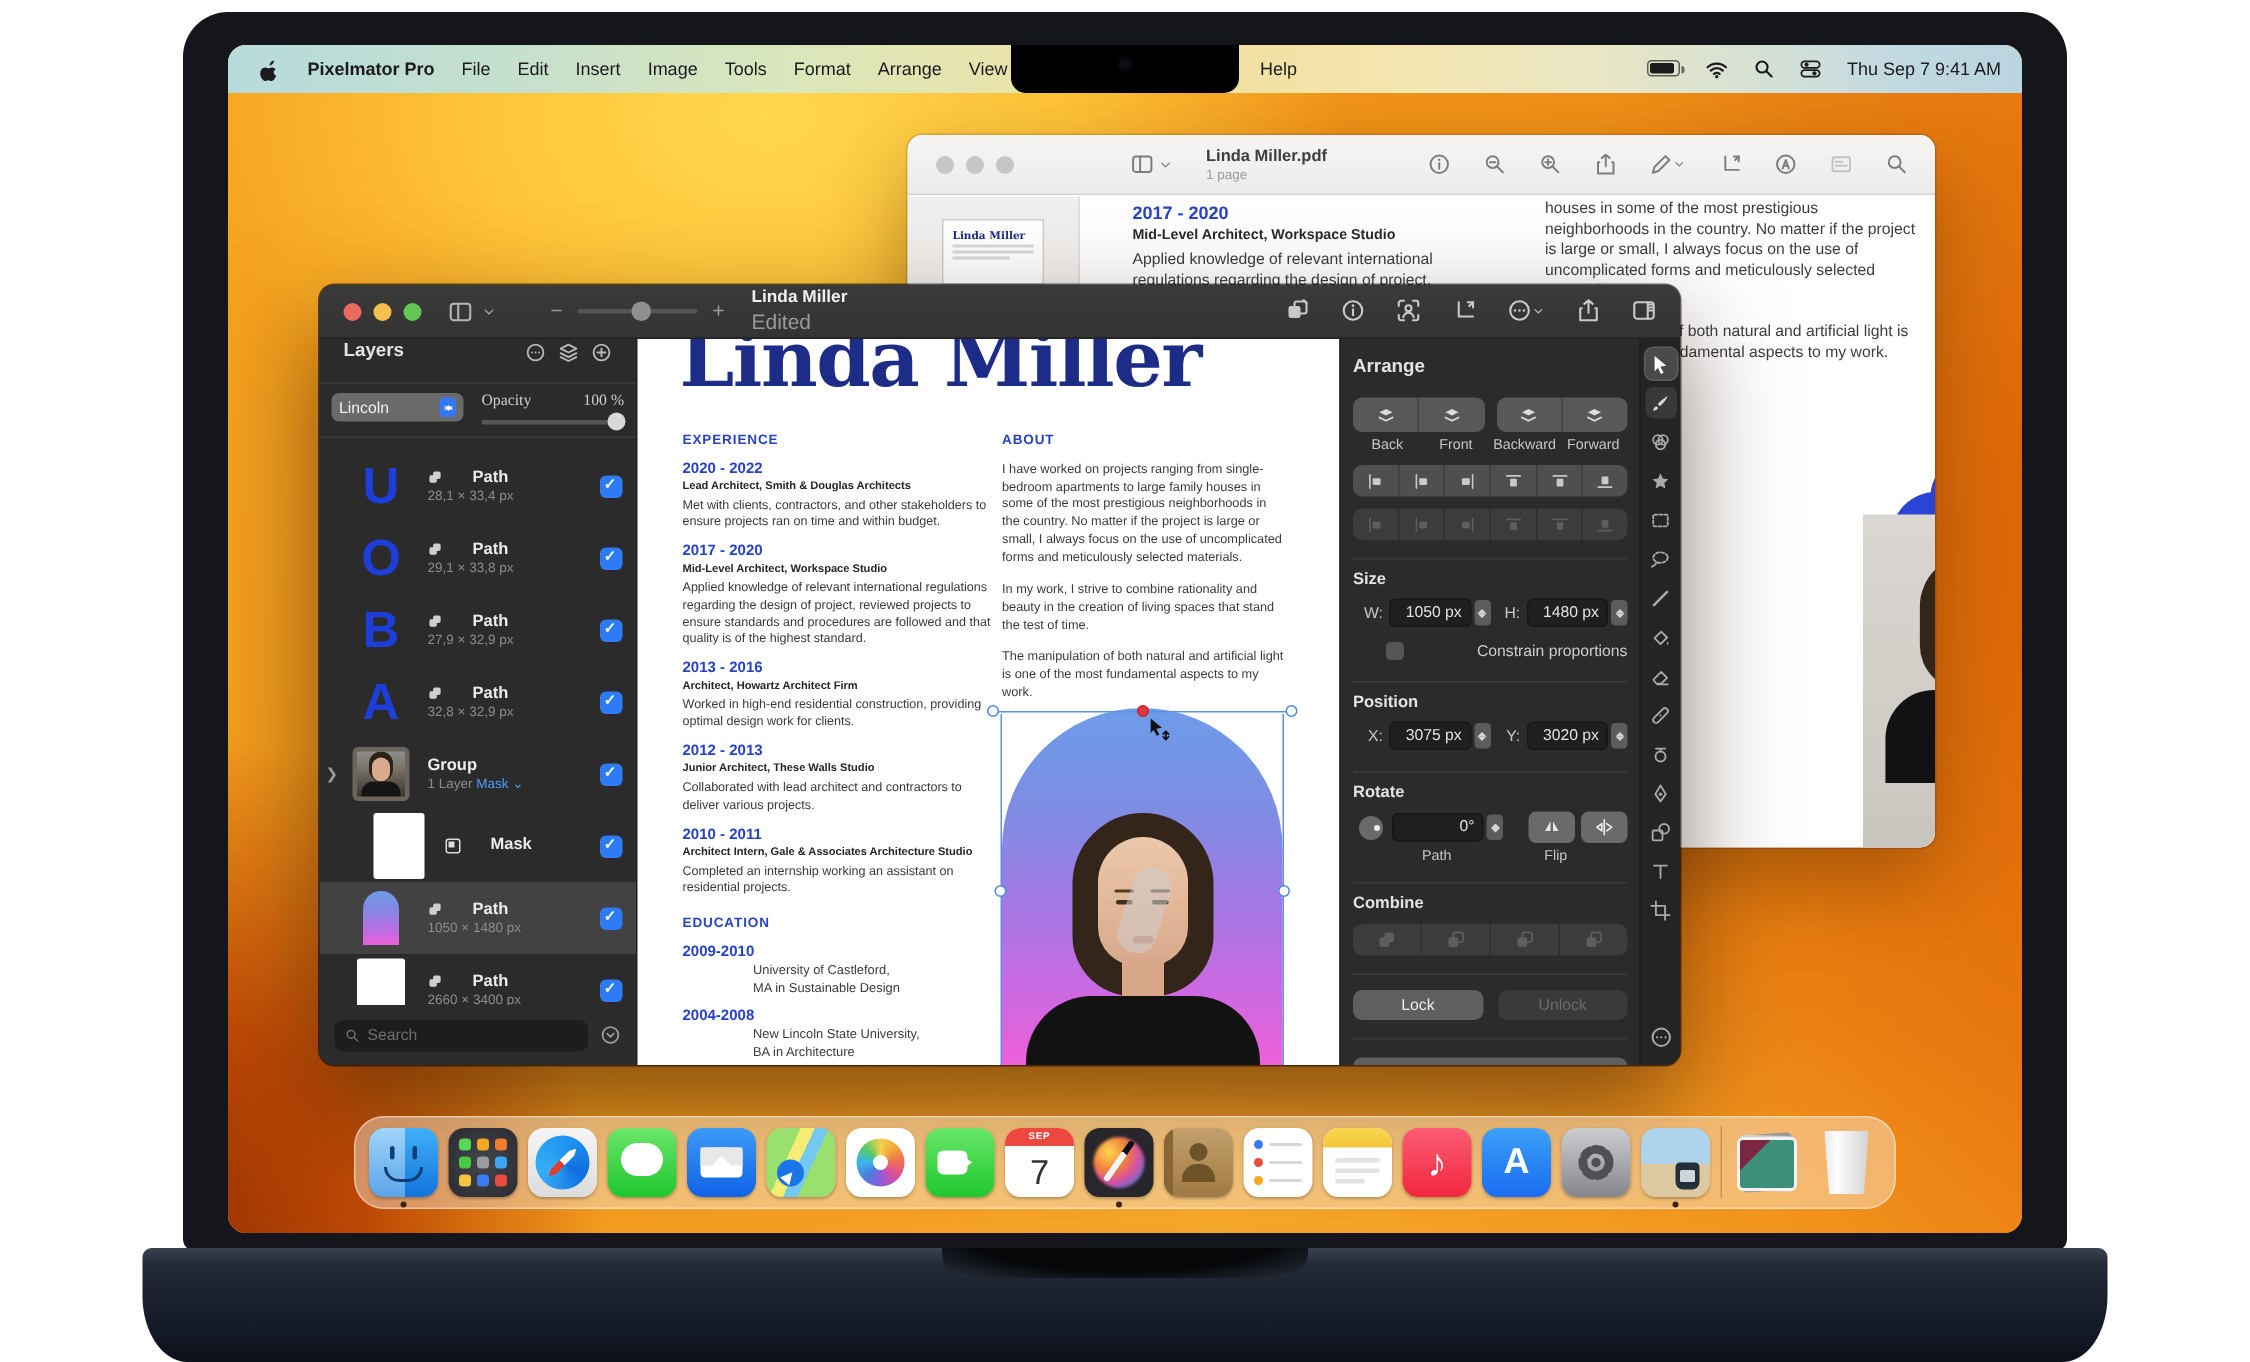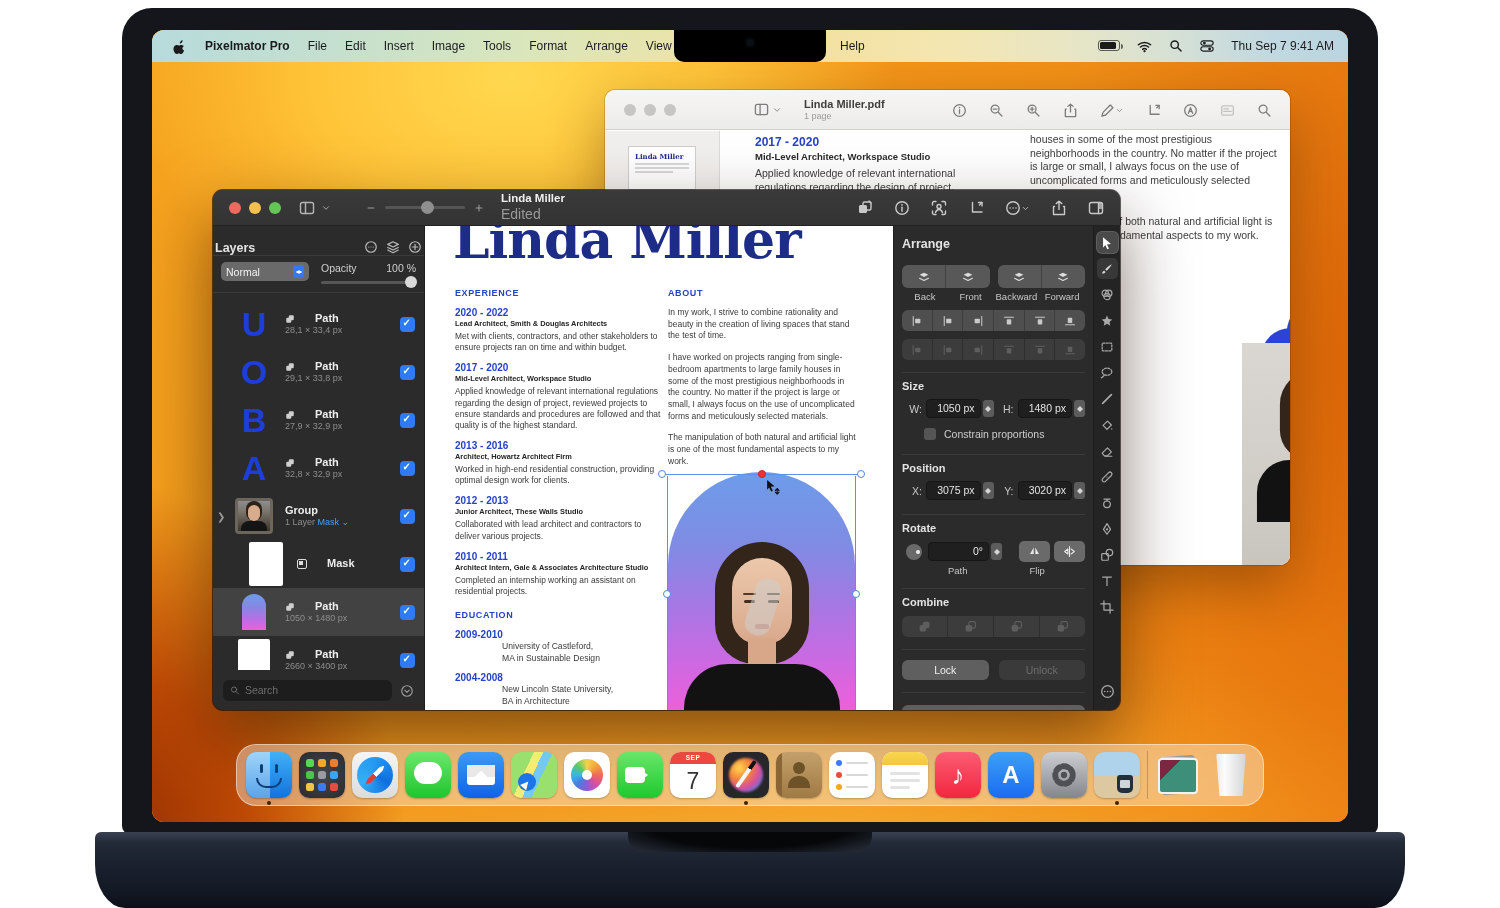--- a/index.html
+++ b/index.html
@@ -96,30 +96,30 @@
   .px-title-wrap { margin-left:16px; line-height:1.2; }
   .px-title { font-size:11.5px; font-weight:bold; color:#f0f0f0; }
   .px-status { font-size:14px; color:#9a9a9a; }
   .px-tools { position:absolute; right:16px; display:flex; align-items:center; gap:21px; color:#c9c9c9; }
 
   .panel-label { font-size:12.5px; font-weight:bold; color:#e3e3e3; }
   .hairline { border-bottom:1px solid rgba(255,255,255,.08); }
 
   
   .layers-panel { position:absolute; left:0; top:36px; width:212px; bottom:0; background:#2b2b2b; border-right:1px solid #1e1e1e; }
-  .lp-head { height:30px; display:flex; align-items:flex-end; padding:0 2px; gap:8px; }
+  .lp-head { height:30px; display:flex; align-items:flex-start; padding:0 16px; gap:8px; }
   .lp-head .sp { flex:1; }
   .lp-head .hic { color:#b9b9b9; }
   .lp-ctl { padding:6px 8px 8px; display:flex; }
   .blend-pill { width:88px; height:19px; background:#6a6a6a; border-radius:5px; display:flex; align-items:center; padding:0 5px; font-size:10.5px; color:#f2f2f2; }
   .blend-pill .stp { margin-left:auto; width:11px; height:13px; background:#3478f6; border-radius:3px; position:relative; }
   .blend-pill .stp::before{content:"";position:absolute;left:2.5px;top:2px;border:3px solid transparent;border-bottom:3.5px solid #fff;}
   .blend-pill .stp::after{content:"";position:absolute;left:2.5px;bottom:1px;border:3px solid transparent;border-top:3.5px solid #fff;}
   .op-wrap { flex:1; padding-left:12px; position:relative; font-size:10.5px; }
-  .op-row { display:flex; justify-content:space-between; color:#cfcfcf; }
+  .op-row { display:flex; justify-content:space-between; color:#cfcfcf;font-family:Liberation Serif, serif; }
   .op-track { margin-top:7px; height:3px; background:#565656; border-radius:2px; position:relative; }
   .op-knob { position:absolute; right:-1px; top:-5px; width:12px; height:12px; border-radius:50%; background:#d9d9d9; }
 
   .layer-list { position:absolute; top:74px; bottom:40px; left:0; right:0; overflow:hidden; }
   .lrow { position:relative; height:48px; display:flex; align-items:center; padding-left:22px; }
   .lrow.sel { background:#424242; }
   .lthumb { width:38px; height:44px; display:flex; align-items:center; justify-content:center; position:relative; flex:none; }
   .lthumb .letter { font-size:34px; font-weight:bold; color:#1d3ed8; line-height:1; }
   .lmeta { padding-left:12px; line-height:1.25; min-width:0; }
   .lname { font-size:11px; font-weight:bold; color:#ececec; display:flex; align-items:center; gap:20px; }
@@ -639,21 +639,21 @@
               </svg></span>
           <span class="hic"><svg class="ic" width="14" height="14">
                 <use href="#s-layers"></use>
               </svg></span>
           <span class="hic"><svg class="ic" width="14" height="14">
                 <use href="#s-plus-circ"></use>
               </svg></span>
         </div>
         <div class="lp-ctl hairline">
           <div class="blend-pill">
-              <span>Normal</span>
+              <span>Lincoln</span>
               <span class="stp"></span>
             </div>
           <div class="op-wrap">
             <div class="op-row">
                 <span>Opacity</span>
                 <span>100 %</span>
               </div>
             <div class="op-track">
                 <span class="op-knob"></span>
               </div>
@@ -832,22 +832,22 @@
             <div class="edu-line">MA in Sustainable Design</div>
           </div>
           <div class="edu">
             <div class="job-period">2004-2008</div>
             <div class="edu-line">New Lincoln State University,</div>
             <div class="edu-line">BA in Architecture</div>
           </div>
         </div>
         <div class="colR">
           <div class="rs-head">ABOUT</div>
+          <div class="about-p">I have worked on projects ranging from single-bedroom apartments to large family houses in some of the most prestigious neighborhoods in the country. No matter if the project is large or small, I always focus on the use of uncomplicated forms and meticulously selected materials.</div>
           <div class="about-p">In my work, I strive to combine rationality and beauty in the creation of living spaces that stand the test of time.</div>
-          <div class="about-p">I have worked on projects ranging from single-bedroom apartments to large family houses in some of the most prestigious neighborhoods in the country. No matter if the project is large or small, I always focus on the use of uncomplicated forms and meticulously selected materials.</div>
           <div class="about-p">The manipulation of both natural and artificial light is one of the most fundamental aspects to my work.</div>
         </div>
 
         <div class="arch-wrap">
           <div class="arch">
             <div class="wmn" style="left:0; top:34px;">
               <div class="hair"></div>
               <div class="face">
                   <div class="brow bL"></div>
                   <div class="brow bR"></div>
@@ -981,21 +981,21 @@
             <span class="field">
                 <span class="f-val">1050 px</span>
                 <span class="stepper"></span>
               </span>
             <span class="f-label">H:</span>
             <span class="field">
                 <span class="f-val">1480 px</span>
                 <span class="stepper"></span>
               </span>
           </div>
-          <div class="constrain-row" style="margin-bottom:8px;">
+          <div class="constrain-row" style="margin-bottom:8px;justify-content:space-between;">
             <span class="cbox"></span>
             <span>Constrain proportions</span>
           </div>
         </div>
         <div class="ap-sec hairline">
           <div class="panel-label" style="font-size:11px">Position</div>
           <div class="field-row" style="margin-bottom:8px;">
             <span class="f-label">X:</span>
             <span class="field">
                 <span class="f-val">3075 px</span>

